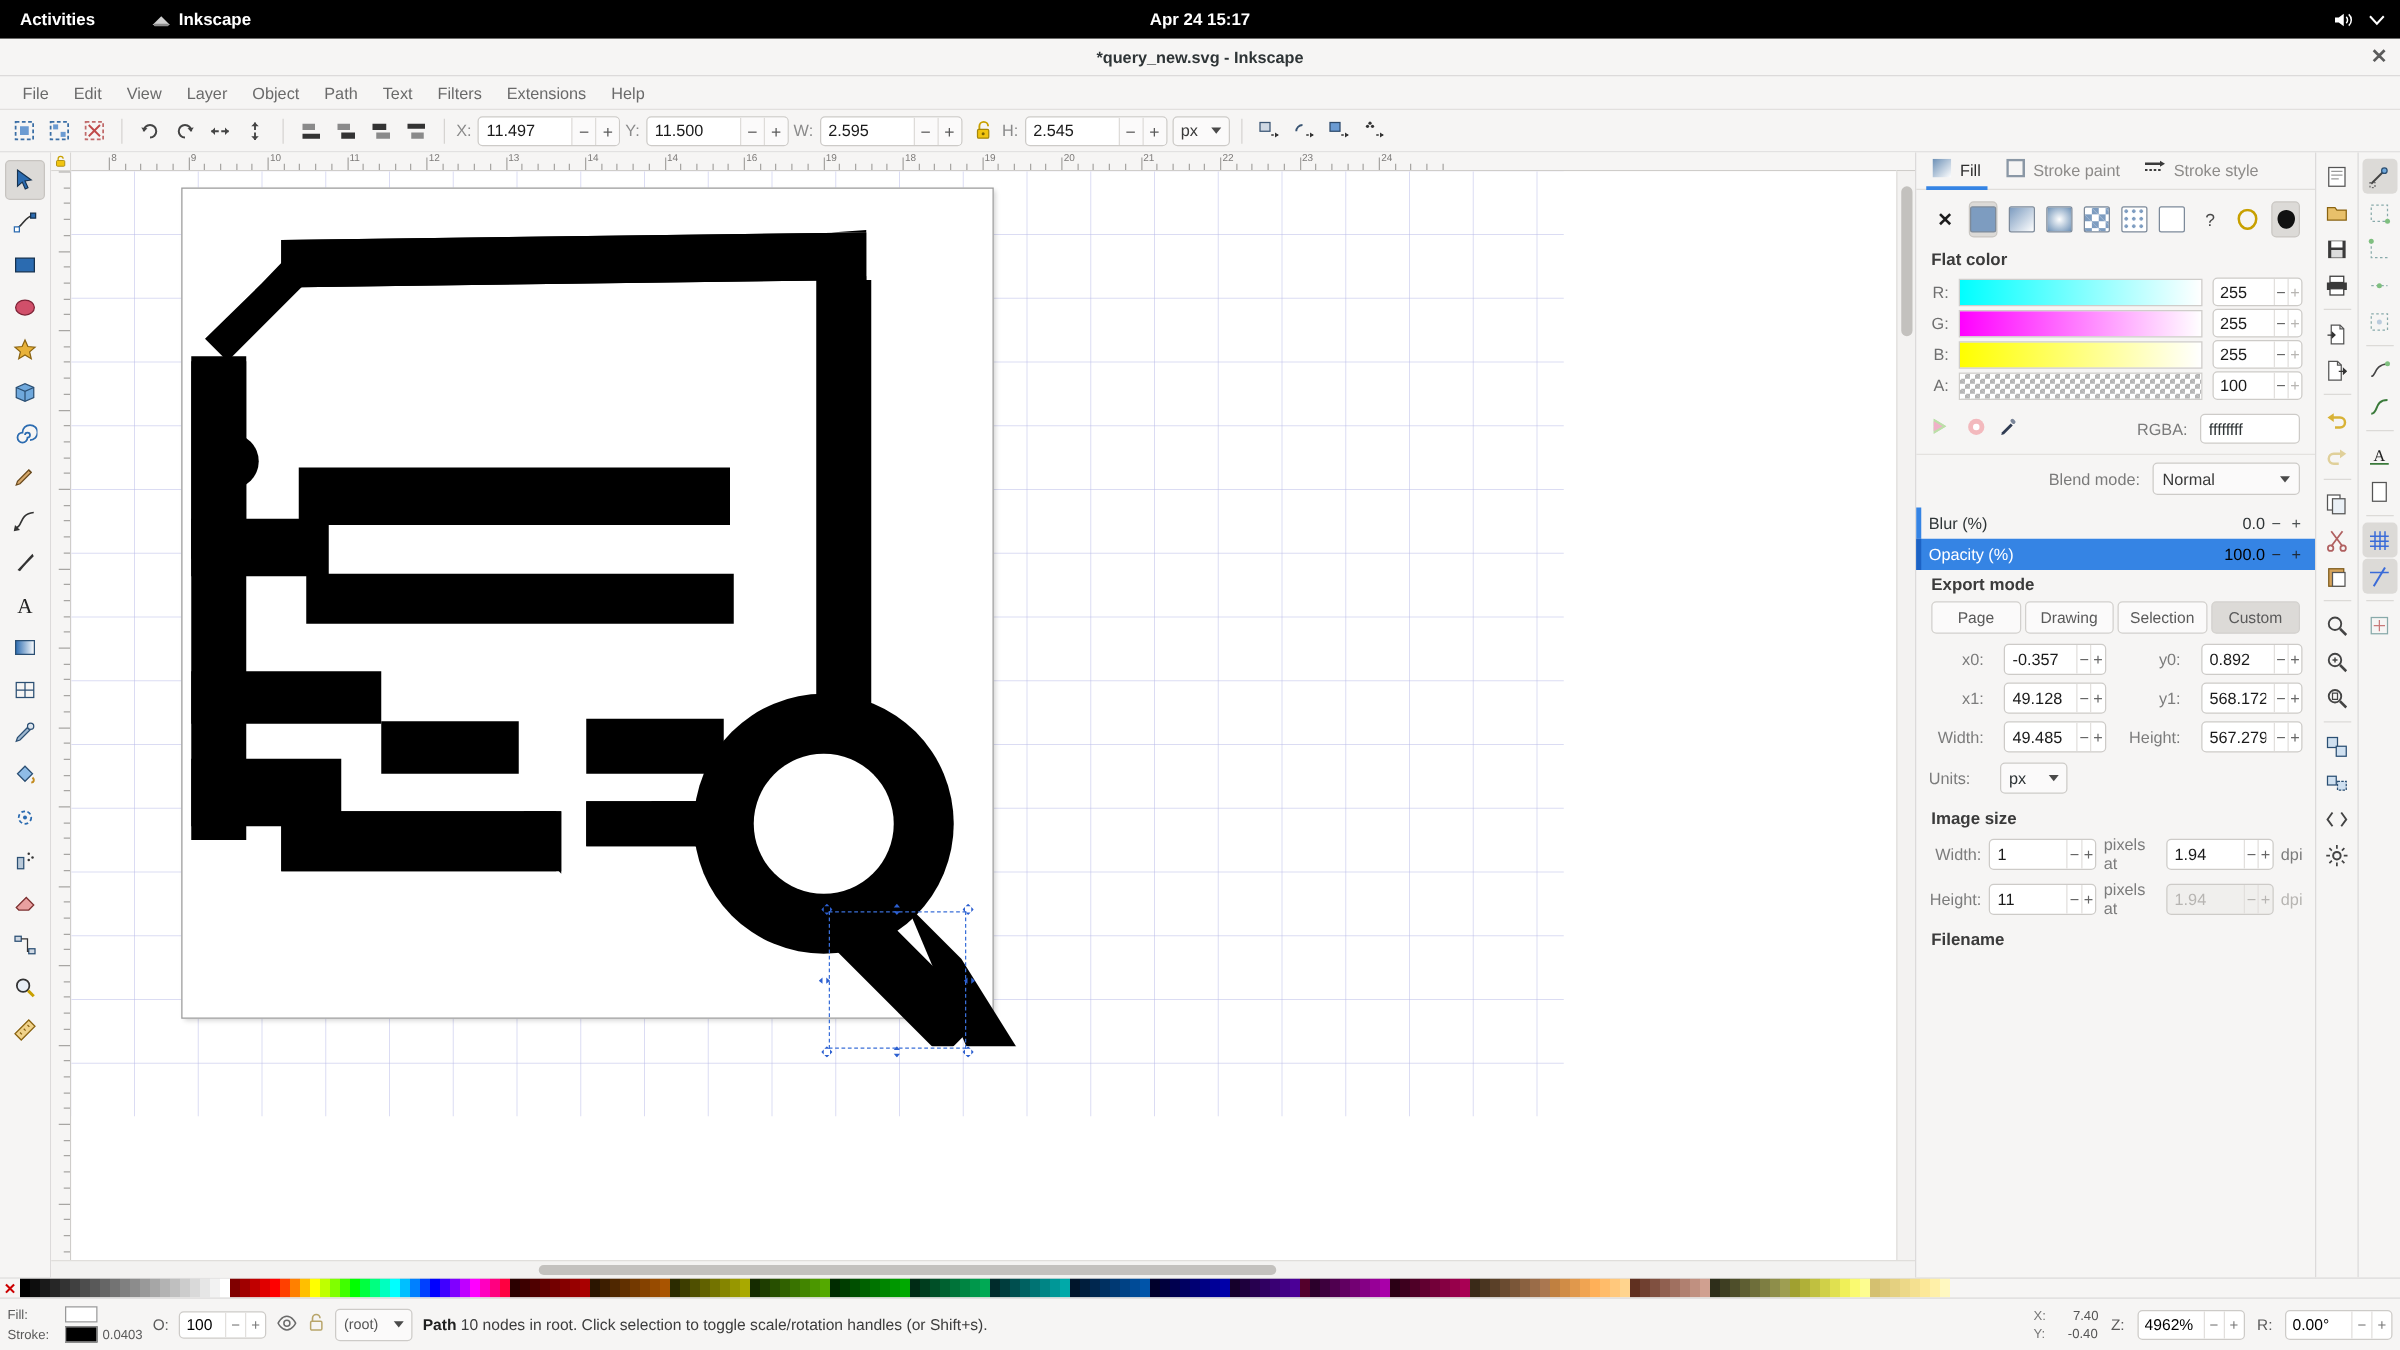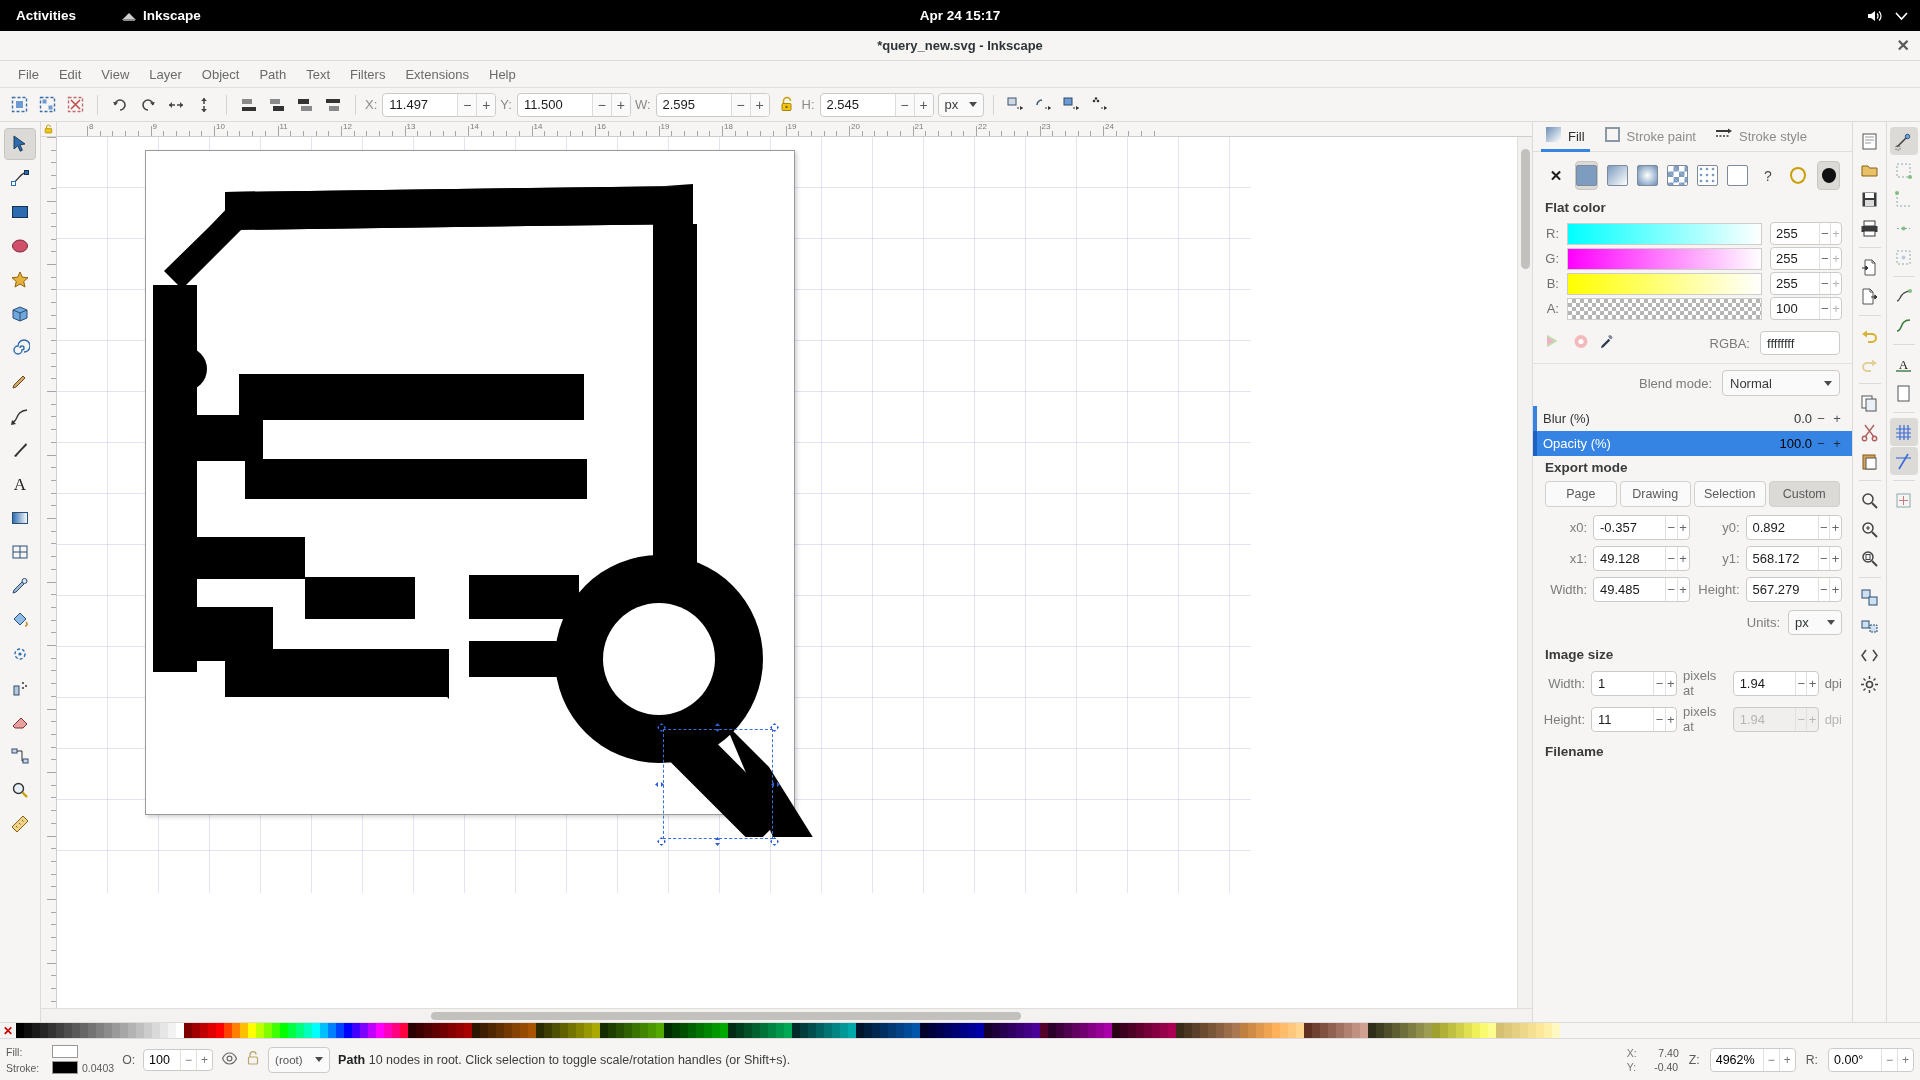--- a/index.html
+++ b/index.html
@@ -191,26 +191,26 @@
 
   .export-head { display:flex; align-items:center; gap:5px; padding:7px 8px 6px; color:#8a8a8a; font-size:12.8px; position:relative;}
   .export-head .hbtns { position:absolute; right:8px; display:flex; gap:7px; }
   .sq { width:10px;height:10px;border:1px solid #a9a7a4;background:#fff;}
   .section-title { padding:4px 12px 6px; font-size:13.5px; font-weight:bold; color:#3b3b3b;}
   .area-btns { display:flex; padding:0 12px 8px; gap:3px; }
   .area-btn { flex:1;height:26px;border:1px solid #d2d0cd;border-radius:4px;background:#fbfafa;display:flex;align-items:center;justify-content:center;font-size:12.5px;color:#5a5a5a;}
   .area-btn.sel { background:#dcdad7; }
 
   .xy-grid { padding:0 10px; }
-  .xy-line { display:flex; align-items:center; gap:6px; margin-bottom:6px;justify-content:center; }
+  .xy-line { display:flex; align-items:center; gap:16px; margin-bottom:6px;justify-content:center; }
   .xy-lbl { width:44px; text-align:right; color:#7c7c7c; font-size:13px; }
   .xy-spin { flex:1; display:flex; align-items:stretch; height:25px; border:1px solid #cdcbc8; border-radius:4px; background:#fff; overflow:hidden;}
   .xy-spin input { border:0;outline:0;background:transparent;width:100%;padding:0 6px;font-size:13px;font-family:"Liberation Sans",sans-serif;color:#1b1b1b;}
   .xy-spin .sb { width:16px;display:flex;align-items:center;justify-content:center;border-left:1px solid #e2e0dd;color:#666;font-size:13px;}
-  .units-line { display:flex; align-items:center; justify-content:flex-end; gap:8px; padding:2px 10px 8px;}
+  .units-line { display:flex; align-items:center; justify-content:flex-start; gap:24px; padding:2px 10px 8px;}
   .units-sel { width:54px;height:25px;border:1px solid #cdcbc8;border-radius:4px;background:#fbfafa;display:flex;align-items:center;justify-content:space-between;padding:0 6px;font-size:13px;}
   .imgsize-line { display:flex; align-items:center; gap:6px; padding:0 10px 6px;}
   .imgsize-line .t { color:#7c7c7c; font-size:13px; }
   .dim { color:#b7b5b2 !important; }
 
   
   .rail { width:34px; flex:0 0 34px; background:#f6f5f4; border-left:1px solid #dcdada; display:flex; flex-direction:column; align-items:center; padding-top:5px; gap:1px;}
   .rail .ri { width:28px;height:28px;display:flex;align-items:center;justify-content:center;border-radius:4px;}
   .rail .ri.on { background:#dcdad7; }
   .rail .rsep { width:22px;height:1px;background:#dcdad7;margin:4px 0;}

